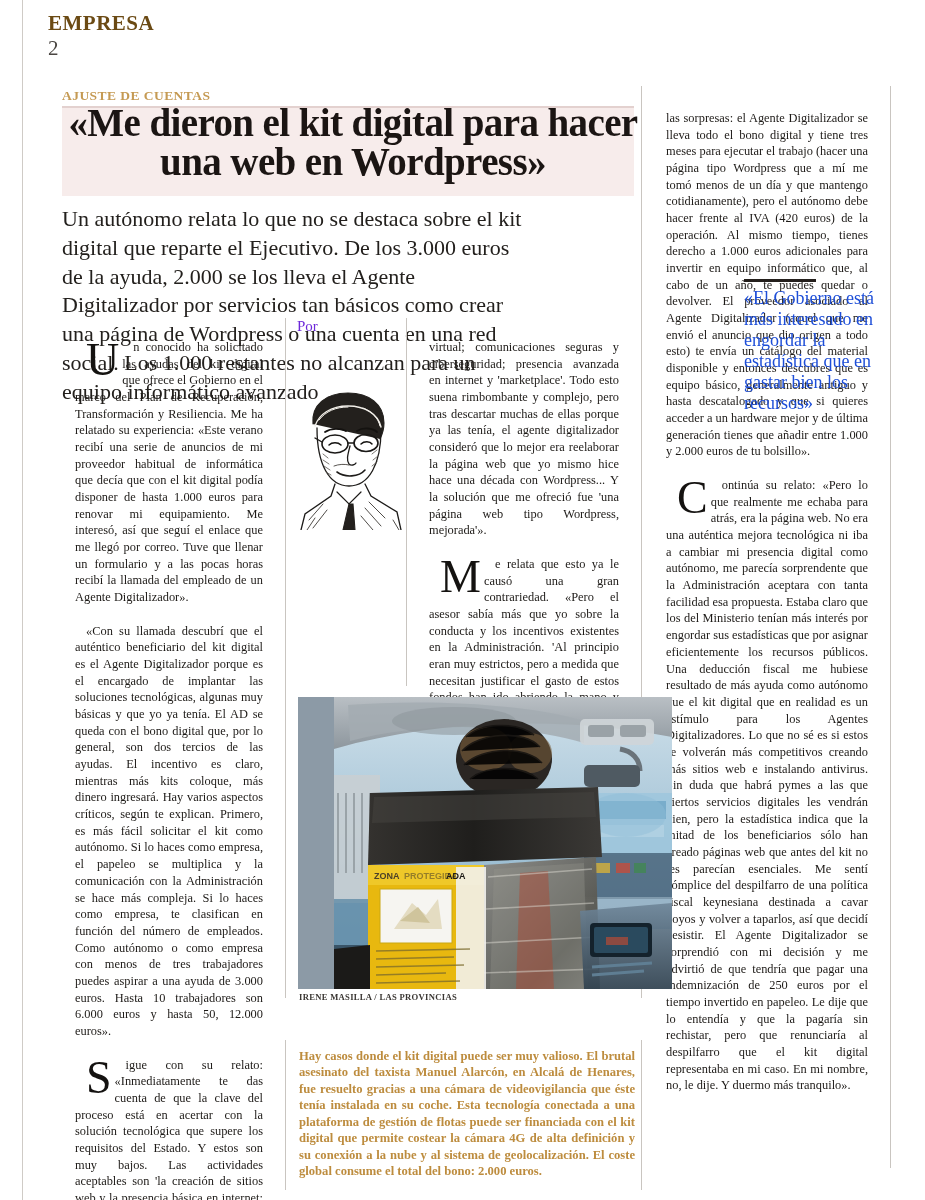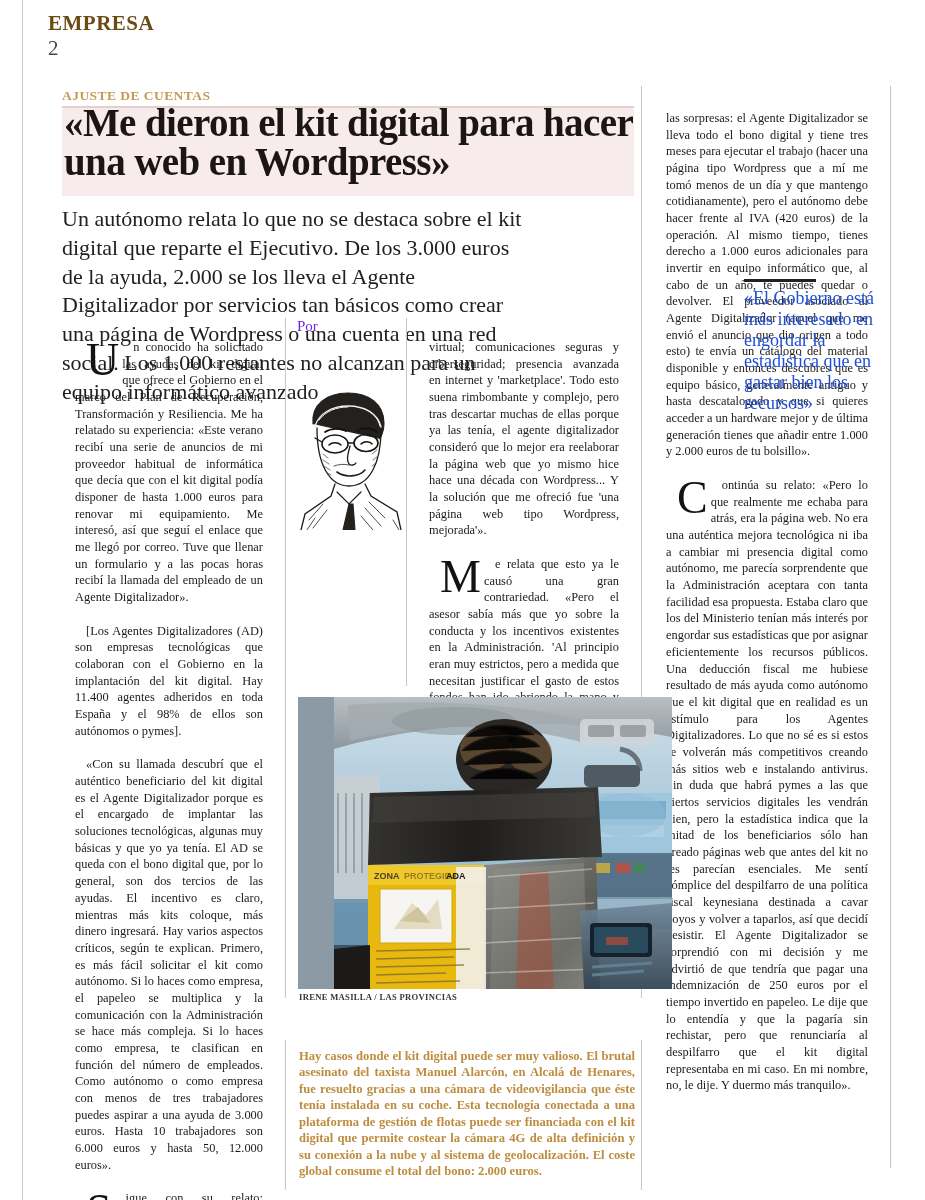--- a/index.html
+++ b/index.html
@@ -37,21 +37,21 @@
     position:absolute;left:62px;top:106px;width:572px;height:90px;
     background:#f7eceb;
   }
   .head-rule{
     position:absolute;left:62px;top:106px;width:572px;height:2px;background:#e3d1cf;
   }
   .headline{
     position:absolute;left:64px;top:104px;width:578px;
     font-family:"Liberation Serif","DejaVu Serif",serif;
     font-weight:700;font-size:39px;line-height:0.99;
-    letter-spacing:-.6px;color:#1b1513;
+    letter-spacing:-.6px;color:#1b1513;text-align:center;
   }
   .standfirst{
     position:absolute;left:62px;top:205px;width:470px;
     font-family:"Liberation Serif","DejaVu Serif",serif;
     font-size:22px;line-height:1.31;color:#23201d;
   }
 
   
   .vrule{position:absolute;width:1px;background:#c9c5c0;}
 
@@ -137,21 +137,20 @@
 
   <div class="vrule" style="left:285px;top:318px;height:680px;"></div>
   <div class="vrule" style="left:406px;top:318px;height:368px;"></div>
   <div class="vrule" style="left:641px;top:86px;height:912px;"></div>
   <div class="vrule" style="left:890px;top:86px;height:1082px;"></div>
   <div class="vrule" style="left:285px;top:1040px;height:150px;"></div>
   <div class="vrule" style="left:641px;top:1040px;height:150px;"></div>
 
   <div class="col" style="left:58px;top:322px;width:222px;">
     <p class="dropcap">Un conocido ha solicitado las ayudas del kit digital que ofrece el Gobierno en el marco del Plan de Recuperación, Transformación y Resiliencia. Me ha relatado su experiencia: «Este verano recibí una serie de anuncios de mi proveedor habitual de informática que decía que con el kit digital podía disponer de hasta 1.000 euros para renovar mi equipamiento. Me interesó, así que seguí el enlace que me llegó por correo. Tuve que llenar un formulario y a las pocas horas recibí la llamada del empleado de un Agente Digitalizador».</p>
-    <p>[Los Agentes Digitalizadores (AD) son empresas tecnológicas que colaboran con el Gobierno en la implantación del kit digital. Hay 11.400 agentes adheridos en toda España y el 98% de ellos son autónomos o pymes].</p>
     <p>«Con su llamada descubrí que el auténtico beneficiario del kit digital es el Agente Digitalizador porque es el encargado de implantar las soluciones tecnológicas, algunas muy básicas y que yo ya tenía. El AD se queda con el bono digital que, por lo general, son dos tercios de las ayudas. El incentivo es claro, mientras más kits coloque, más dinero ingresará. Hay varios aspectos críticos, según te explican. Primero, es más fácil solicitar el kit como autónomo. Si lo haces como empresa, el papeleo se multiplica y la comunicación con la Administración se hace más compleja. Si lo haces como empresa, te clasifican en función del número de empleados. Como autónomo o como empresa con menos de tres trabajadores puedes aspirar a una ayuda de 3.000 euros. Hasta 10 trabajadores son 6.000 euros y hasta 50, 12.000 euros».</p>
     <p class="dropcap" style="margin-top:11px;">Sigue con su relato: «Inmediatamente te das cuenta de que la clave del proceso está en acertar con la solución tecnológica que supere los requisitos del Estado. Y estos son muy bajos. Las actividades aceptables son 'la creación de sitios web y la presencia básica en internet; comercio electrónico; gestión de redes sociales; gestión de clientes; 'business intelligence' y analítica; gestión de procesos; factura electrónica; servicios y herramienta de oficina</p>
   </div>
 
   <div class="byline">
     <div class="by-por">Por</div>
   </div>
 
   <div class="portrait">
     <svg viewBox="0 0 112 150" xmlns="http://www.w3.org/2000/svg" aria-hidden="true">

